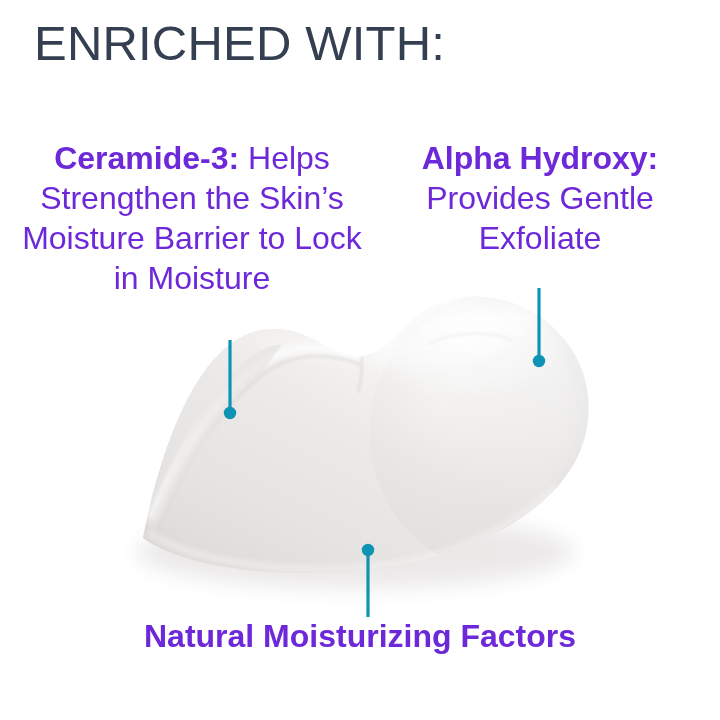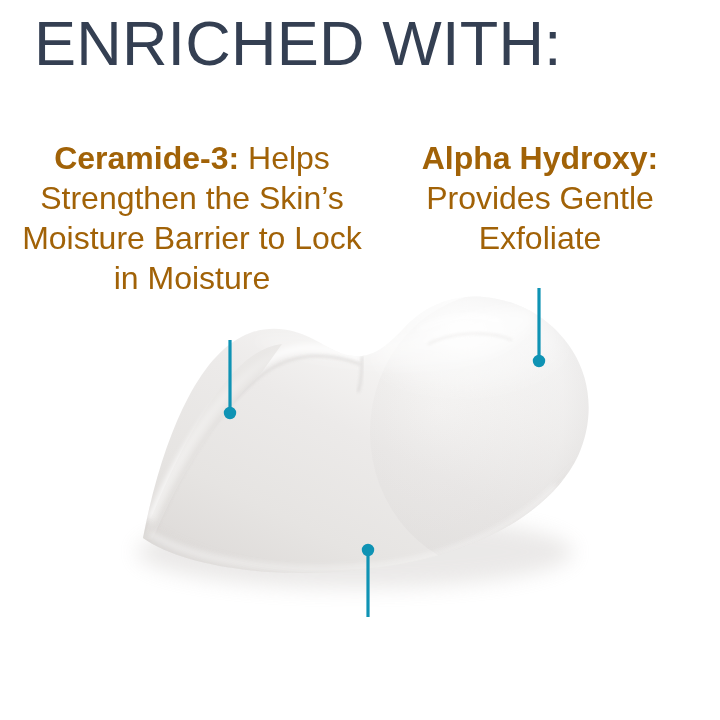--- a/index.html
+++ b/index.html
@@ -53,32 +53,32 @@
     width: 720px;
     height: 720px;
     z-index: 4;
   }
 
   .heading {
     position: absolute;
     left: 34px;
     top: 14px;
     font-family: "Liberation Sans", sans-serif;
-    font-size: 63px;
+    font-size: 49px;
     line-height: 58px;
     font-weight: 400;
     letter-spacing: 0.2px;
     color: #343f52;
     white-space: nowrap;
   }
 
   .callout {
     position: absolute;
     text-align: center;
-    color: #a16207;
+    color: #6d28d9;
     font-family: "Liberation Sans", sans-serif;
     font-weight: 400;
     font-size: 32px;
     line-height: 40px;
   }
   .callout .term {
     font-weight: 700;
   }
 
   #callout-ceramide {
@@ -251,15 +251,18 @@
     <div class="heading">ENRICHED WITH:</div>
 
     <div class="callout" id="callout-ceramide">
       <span class="term">Ceramide-3:</span><span> Helps Strengthen the Skin’s Moisture Barrier to Lock in Moisture</span>
     </div>
 
     <div class="callout" id="callout-alpha">
       <span class="term">Alpha Hydroxy:</span><span> Provides Gentle Exfoliate</span>
     </div>
 
+    <div class="callout" id="callout-nmf">
+      <span class="term">Natural Moisturizing Factors</span>
+    </div>
 
   </div>
 </div>
 
 </body></html>

